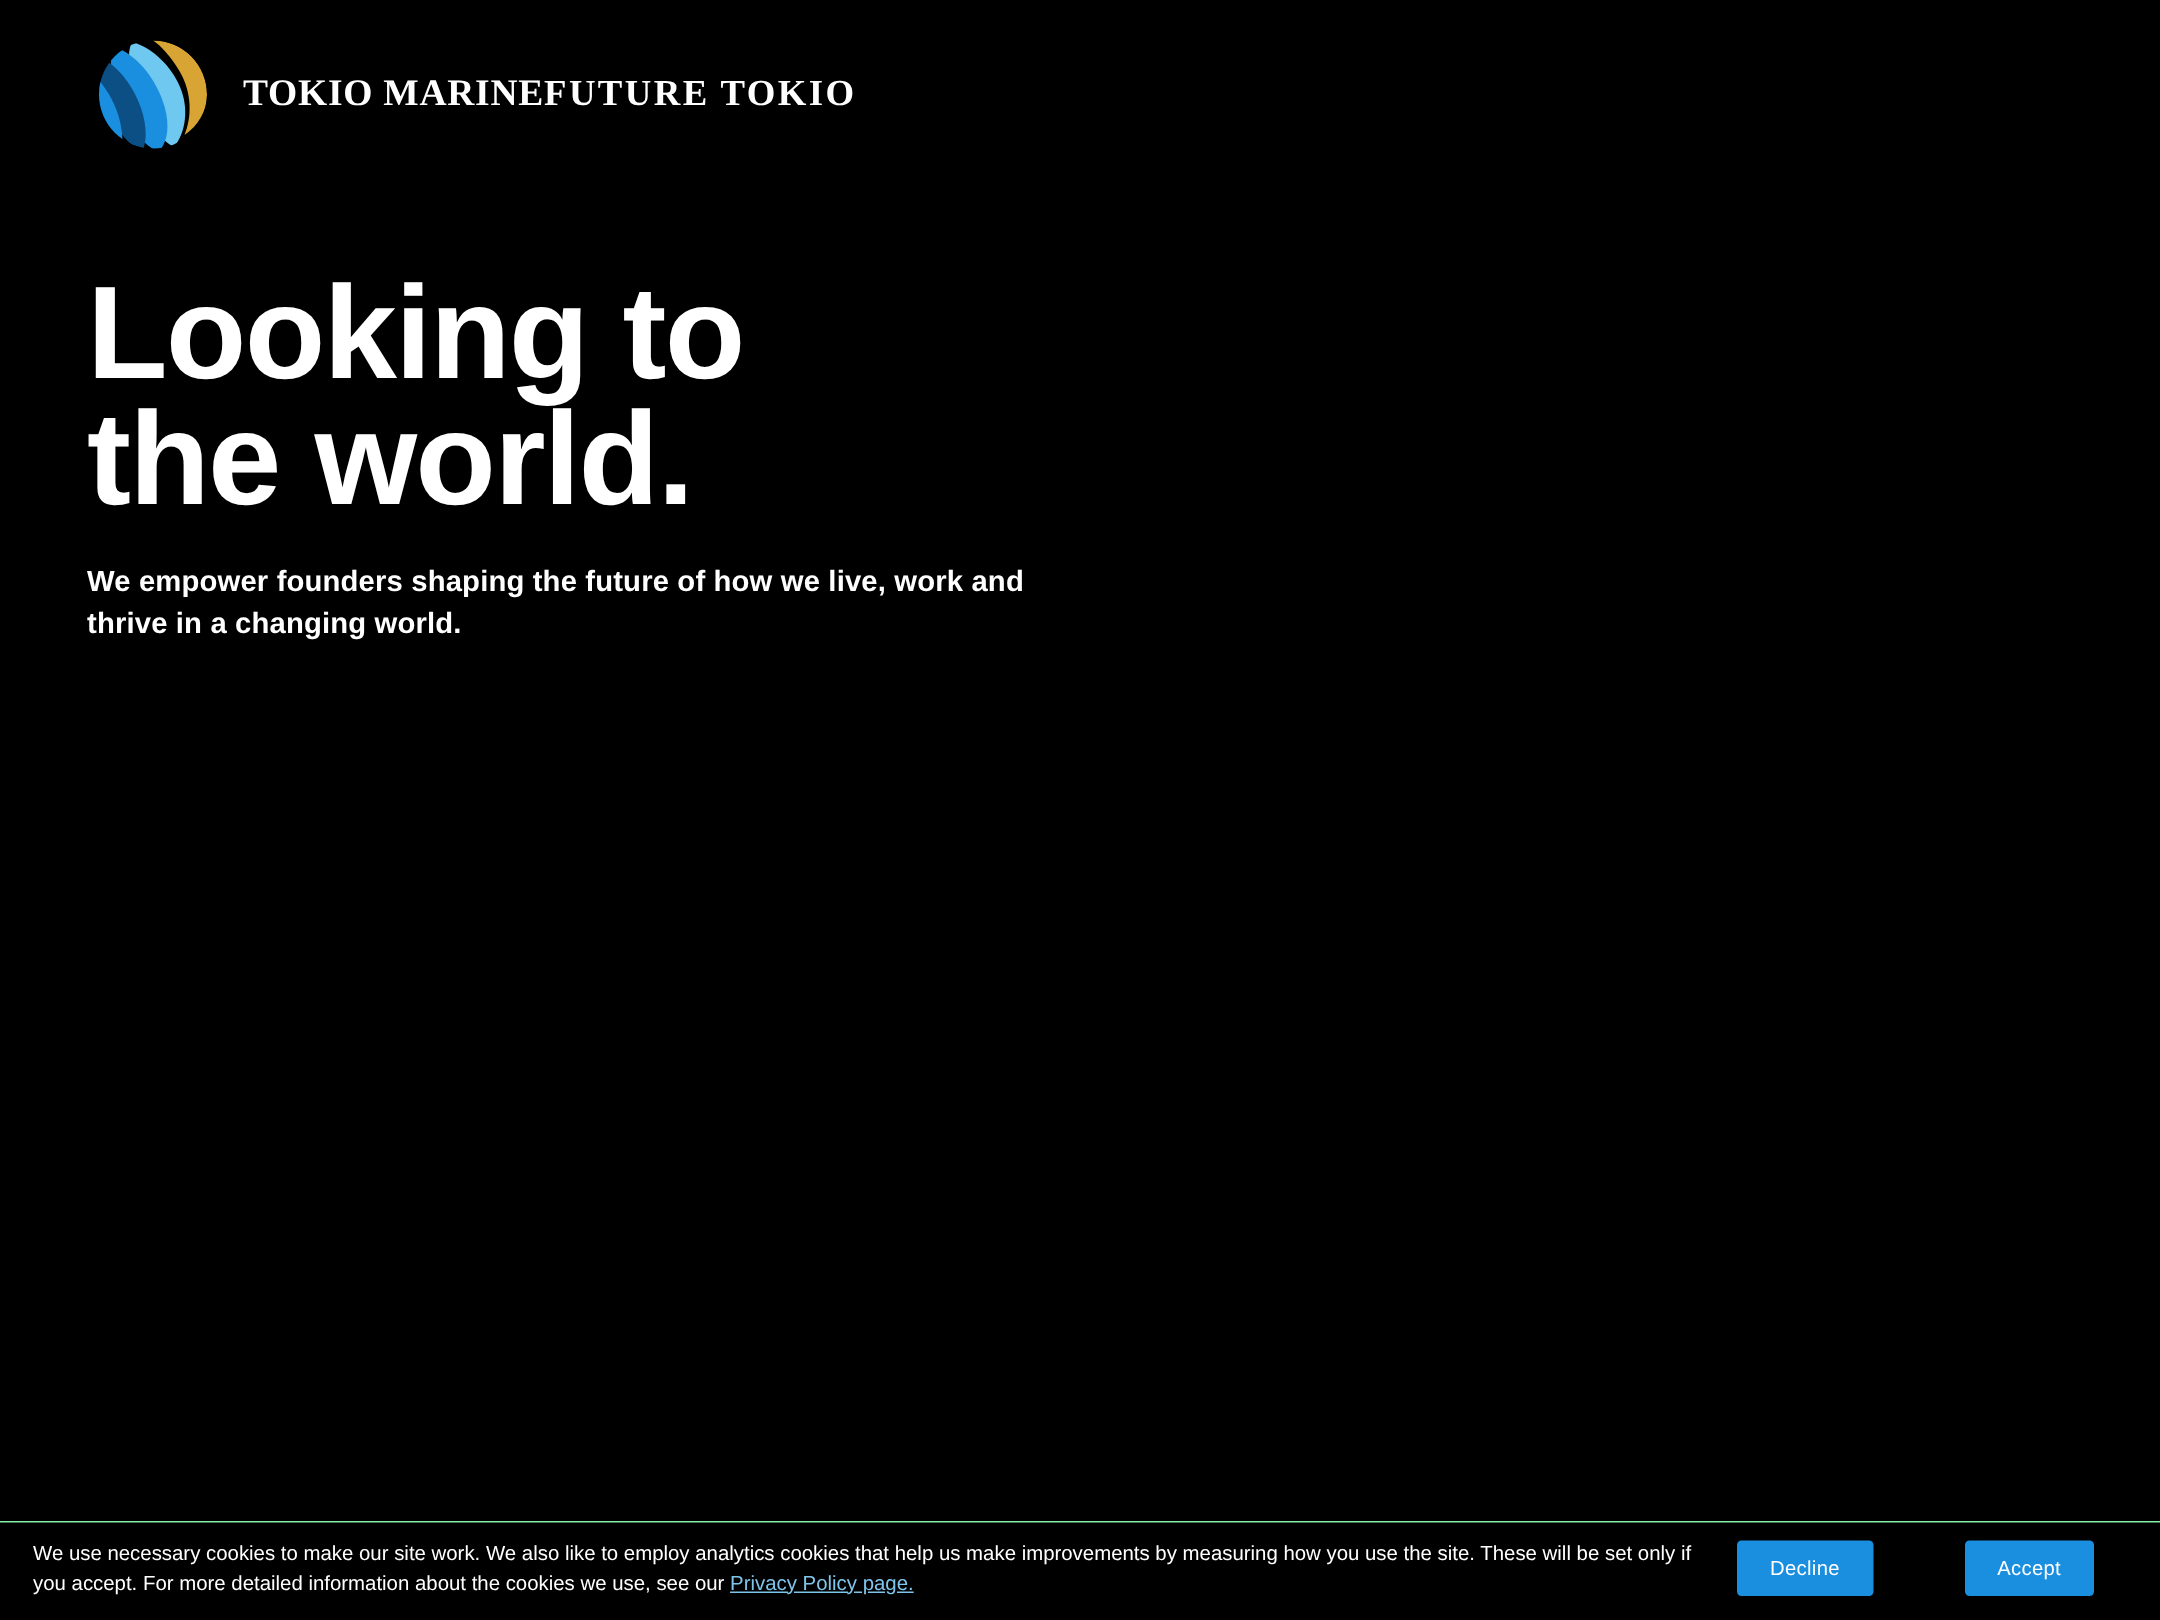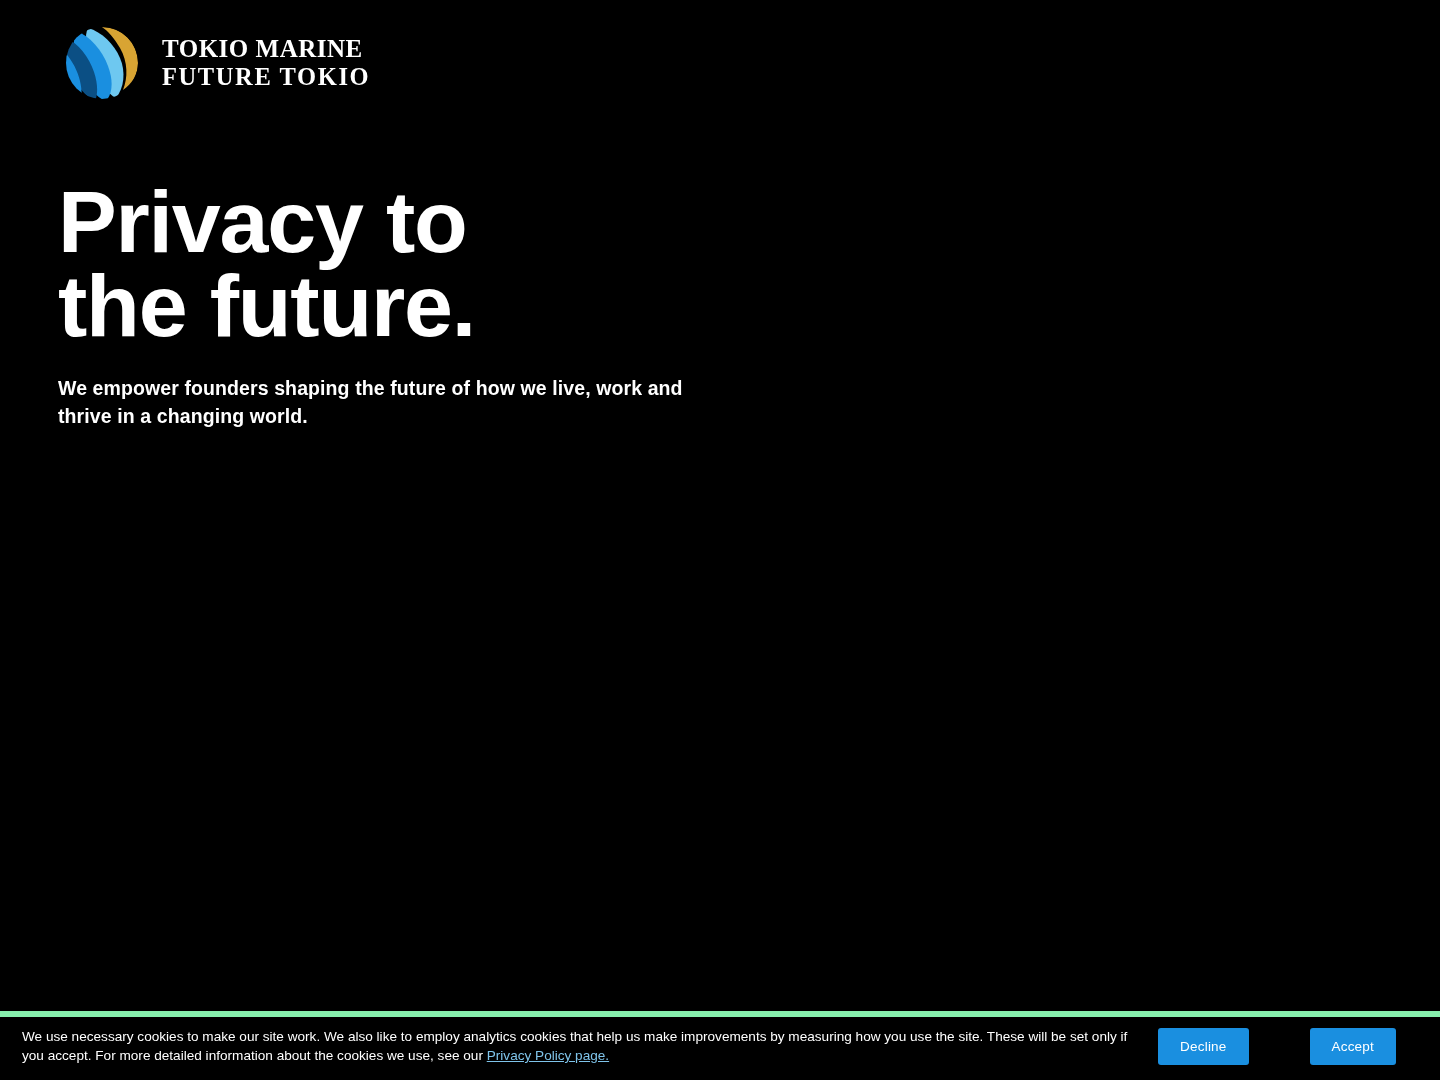--- a/index.html
+++ b/index.html
@@ -38,21 +38,21 @@
 
   .logo-mark {
     width: 88px;
     height: 78px;
     flex: 0 0 auto;
     display: block;
   }
 
   .logo-wordmark {
     display: flex;
-    flex-direction: column;
+    flex-direction: row;
     justify-content: flex-end;
     line-height: 1.12;
   }
 
   .logo-line {
     font-family: "Liberation Serif", serif;
     font-weight: 700;
     font-size: 25px;
     letter-spacing: 0.5px;
     color: #ffffff;
@@ -92,21 +92,21 @@
   }
 
   
   .cookie-banner {
     position: absolute;
     left: 0;
     bottom: 0;
     width: 100%;
     min-height: 66px;
     background: #000000;
-    border-top: 6px solid #86efac;
+    border-top: 1px solid #86efac;
     display: flex;
     align-items: center;
     padding: 10px 22px 14px 22px;
     gap: 24px;
   }
 
   .cookie-text {
     flex: 1 1 auto;
     font-size: 13.6px;
     line-height: 1.45;
@@ -170,21 +170,21 @@
       </svg>
     </span>
     <span class="logo-wordmark">
       <span class="logo-line line1">TOKIO MARINE</span>
       <span class="logo-line line2">FUTURE TOKIO</span>
     </span>
   </a>
 </div>
 
 <div class="hero">
-  <h1 class="hero-title">Privacy to the future.</h1>
+  <h1 class="hero-title">Looking to the world.</h1>
   <p class="hero-sub">We empower founders shaping the future of how we live, work and thrive in a changing world.</p>
 </div>
 
 <div class="cookie-banner">
   <div class="cookie-text">
     <span>We use necessary cookies to make our site work. We also like to employ analytics cookies that help us make improvements by measuring how you use the site. These will be set only if you accept. For more detailed information about the cookies we use, see our </span><a class="cookie-link" href="#">Privacy Policy page.</a>
   </div>
   <div class="cookie-actions">
     <button class="cookie-btn decline">Decline</button>
     <button class="cookie-btn accept">Accept</button>

